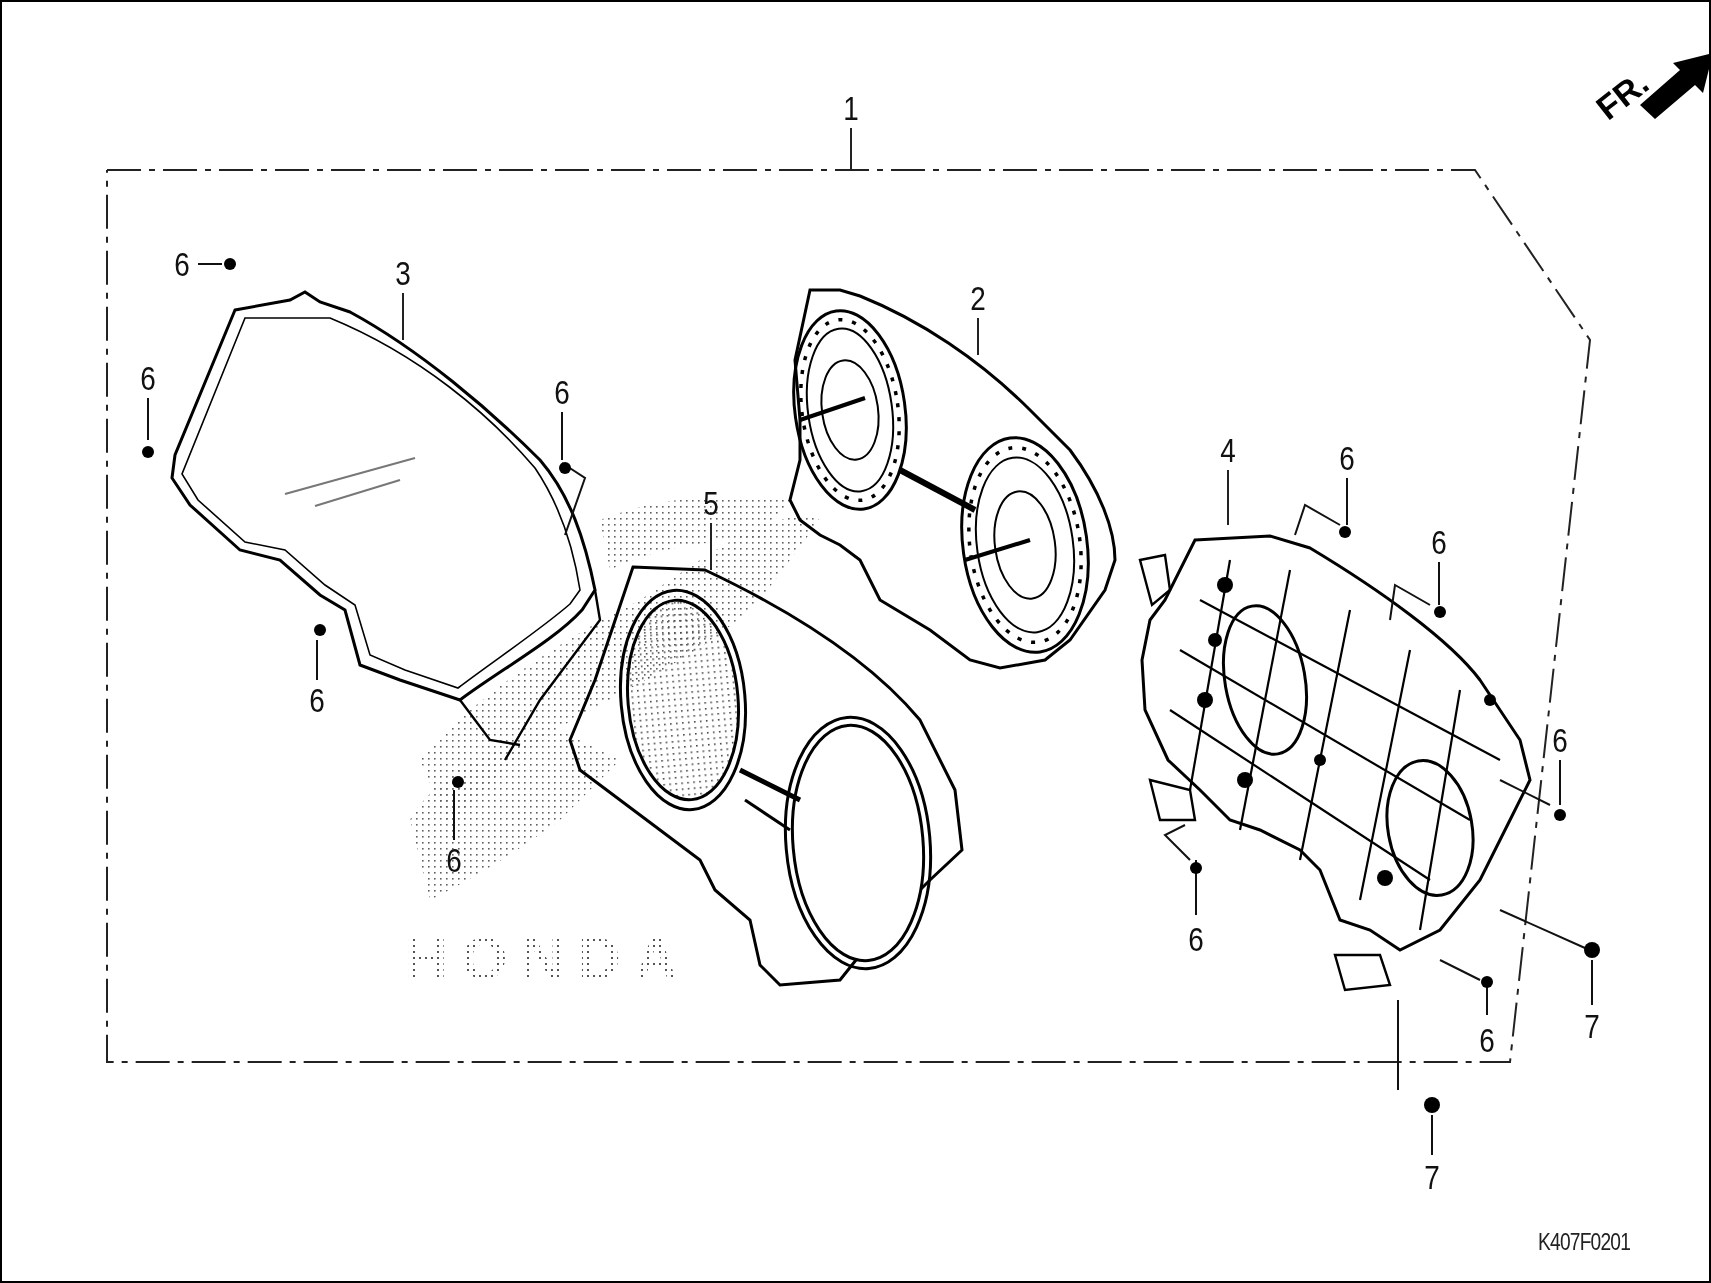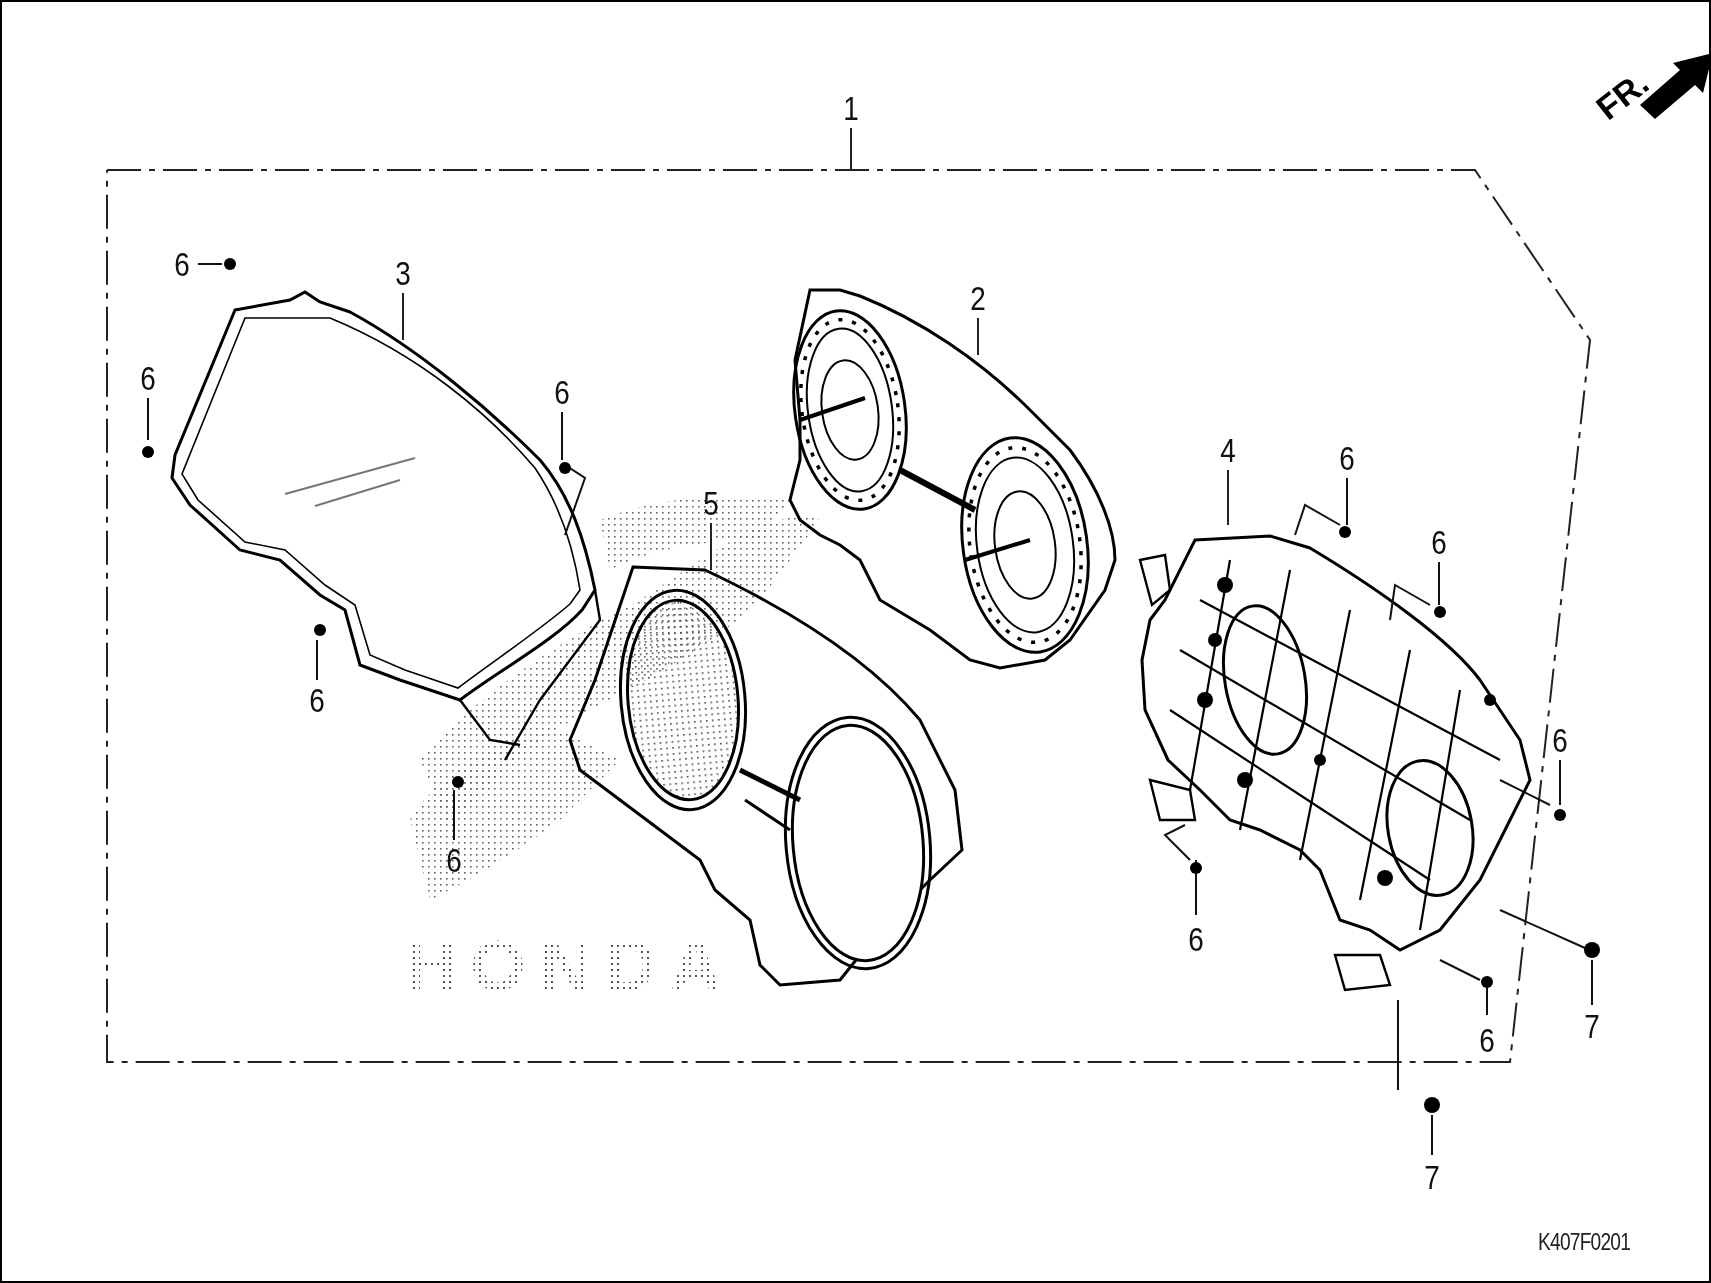--- a/index.html
+++ b/index.html
@@ -4,21 +4,21 @@
 <style>
   html, body { margin: 0; padding: 0; background: #ffffff; }
   body { width: 1711px; height: 1283px; overflow: hidden; position: relative; font-family: "Liberation Sans", sans-serif; }
   .frame { position: absolute; left: 0; top: 0; width: 1707px; height: 1279px; border: 2px solid #000; }
   svg.art { position: absolute; left: 0; top: 0; }
   .lbl { position: absolute; font-family: "Liberation Sans", sans-serif; font-size: 34px; color: #111; transform: translate(-50%, -50%); line-height: 1; transform-origin: center; }
   .lbl.sx { transform: translate(-50%, -50%) scaleX(0.82); }
   .code { position: absolute; left: 1538px; top: 1228px; font-size: 24px; color: #222; letter-spacing: -1px; transform: scaleX(0.8); transform-origin: left center; }
   .fr { position: absolute; left: 1585px; top: 35px; width: 140px; height: 110px; }
   .fr-text { position: absolute; left: 4px; top: 62px; font-size: 34px; font-weight: bold; transform: rotate(-38deg); transform-origin: left top; color: #000; }
-  .watermark { position: absolute; left: 405px; top: 925px; font-size: 71px; font-weight: bold; letter-spacing: 14px; color: transparent;
+  .watermark { position: absolute; left: 405px; top: 925px; font-size: 59px; font-weight: bold; letter-spacing: 14px; color: transparent;
     background-image: radial-gradient(#555 1.1px, transparent 1.4px); background-size: 6px 6px; -webkit-background-clip: text; background-clip: text; }
 </style>
 </head>
 <body>
 
 <div class="frame"></div>
 
 <svg class="art" width="1711" height="1283" viewBox="0 0 1711 1283">
   <defs>
     <pattern id="dots" width="6" height="6" patternUnits="userSpaceOnUse">

